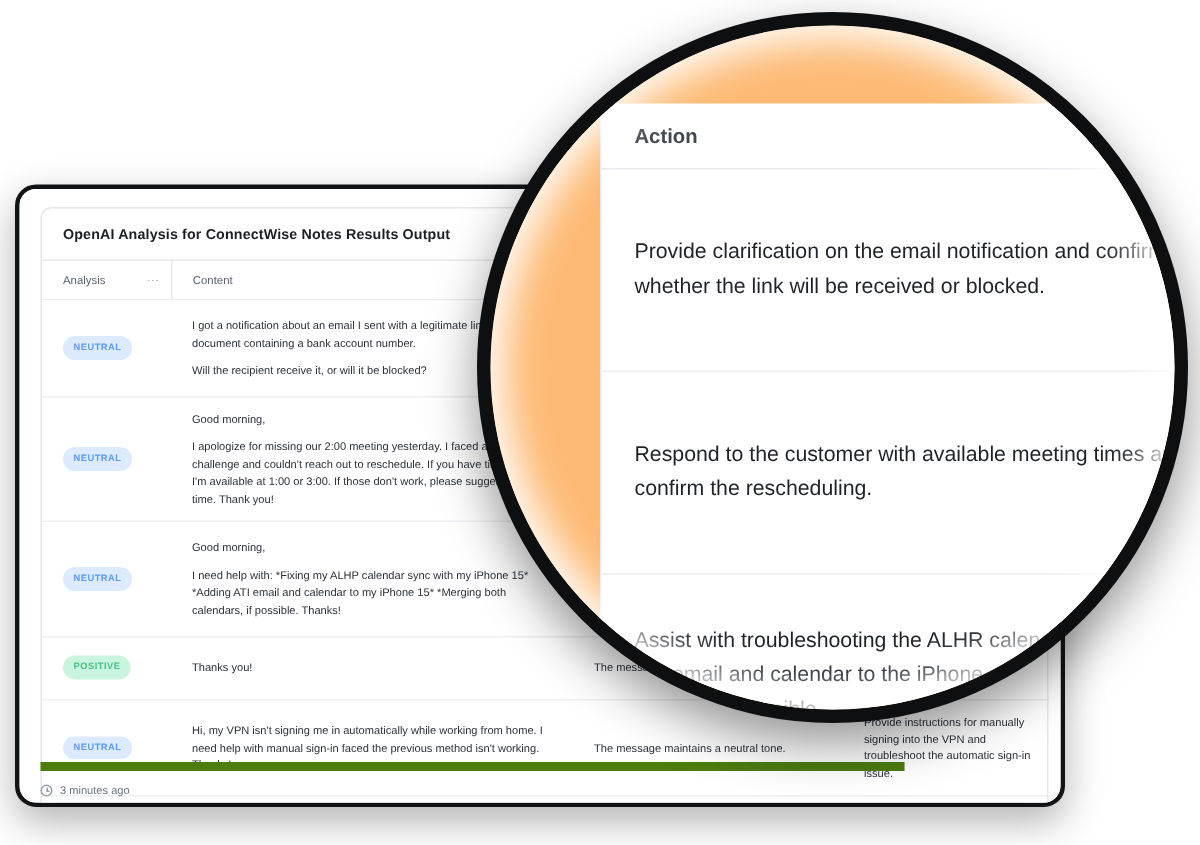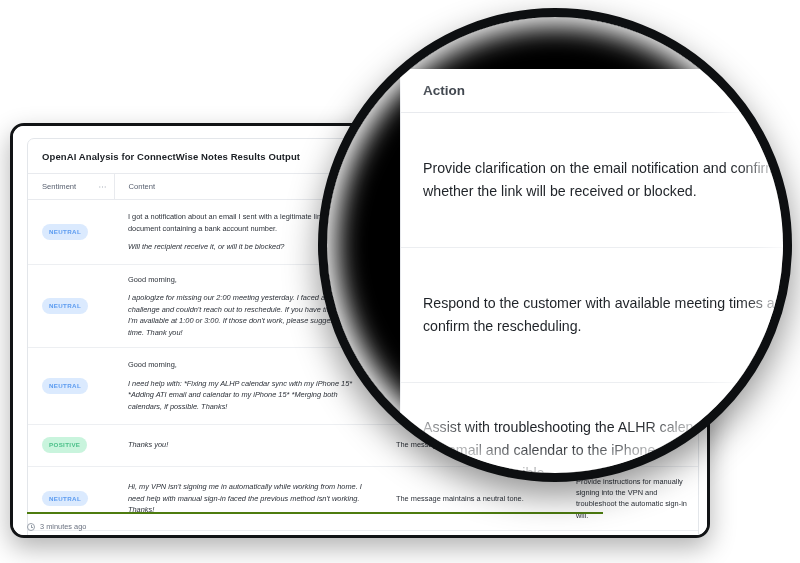--- a/index.html
+++ b/index.html
@@ -76,38 +76,38 @@
     border-bottom: 1px solid #edeff2;
     font-size: 7.4px;
     color: #2b3038;
     line-height: 1.55;
     padding: 9px 12px 9px 14px;
     vertical-align: middle;
   }
   .tbl tbody td.c-sent { vertical-align: middle; }
   .tbl tbody tr:last-child td { border-bottom: 1px solid #edeff2; }
   .para { margin: 0 0 7px 0; }
-  .para:last-child { margin-bottom: 0; font-style: italic; }
+  .para:last-child { margin-bottom: 0; }
 
   .badge {
     display: inline-block;
     font-size: 6.2px;
     font-weight: bold;
     letter-spacing: .35px;
     padding: 3px 7px 3px 7px;
     border-radius: 999px;
   }
   .badge.neutral { background: #dbeafe; color: #5b9bf0; }
   .badge.positive { background: #c9f4dd; color: #4cc08a; }
 
   .base-footer {
     position: absolute;
     left: 14px; bottom: 10px;
     width: 576px;
-    border-top: 2px solid #4d7c0f;
+    border-top: 6px solid #4d7c0f;
     padding-top: 8px;
     display: flex; align-items: center; gap: 5px;
     font-size: 7.4px; color: #6b7280;
   }
   .clock {
     width: 8px; height: 8px; border-radius: 50%;
     border: 1px solid #9aa1ab; position: relative; display: inline-block;
   }
   .clock:before {
     content:""; position:absolute; left:3px; top:1.6px;
@@ -126,21 +126,21 @@
     border-radius: 50%;
     background: #ffffff;
     border: 9px solid #0d0f11;
     box-shadow: 0 14px 34px rgba(0,0,0,0.42);
     overflow: hidden;
   }
   .mag-clip {
     position: absolute; inset: 0;
     border-radius: 50%;
     overflow: hidden;
-    background: #000000;
+    background: #fdba74;
   }
   
   .zpanel {
     position: absolute;
     left: 73px; top: 52px;
     width: 700px;
     background: #ffffff;
     border-left: 1px solid #e6e8ec;
   }
   .zhead {
@@ -178,21 +178,21 @@
   <div class="base-frame">
     <div class="base-inner">
 
       <div class="panel">
         <div class="panel-title">OpenAI Analysis for ConnectWise Notes Results Output</div>
 
         <table class="tbl">
           <thead>
             <tr>
               <th class="col-sent">
-                <span>Sentiment</span>
+                <span>Analysis</span>
                 <span class="kebab">⋮</span>
               </th>
               <th class="col-cont">
                 <span>Content</span>
                 <span class="kebab">⋮</span>
               </th>
               <th class="col-reason">
                 <span></span>
               </th>
               <th class="col-action">
@@ -250,21 +250,21 @@
             </tr>
 
             <tr>
               <td class="c-sent">
                 <span class="badge neutral">NEUTRAL</span>
               </td>
               <td>
                 <p class="para">Hi, my VPN isn't signing me in automatically while working from home. I need help with manual sign-in faced the previous method isn't working. Thanks!</p>
               </td>
               <td>The message maintains a neutral tone.</td>
-              <td>Provide instructions for manually signing into the VPN and troubleshoot the automatic sign-in will.</td>
+              <td>Provide instructions for manually signing into the VPN and troubleshoot the automatic sign-in issue.</td>
             </tr>
 
             <tr>
               <td class="c-sent">
                 
               </td>
               <td>
                 
               </td>
               <td>The message maintains a neutral tone.</td>

